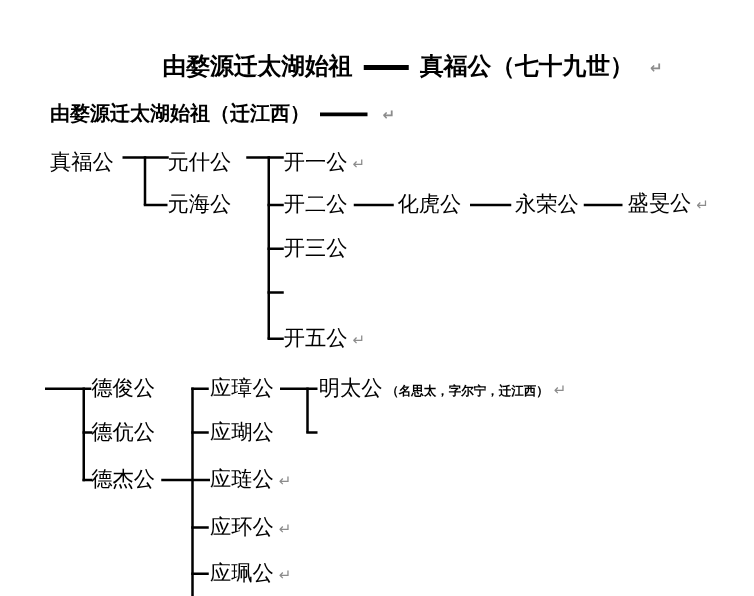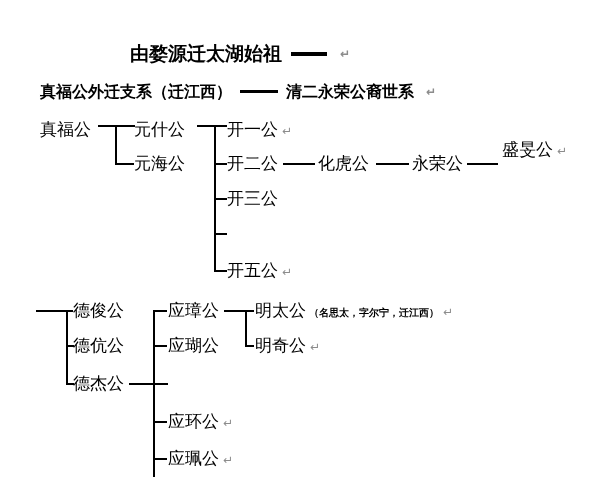--- a/index.html
+++ b/index.html
@@ -42,27 +42,27 @@
   .vl{position:absolute;width:1.5px;background:#000;}
 </style>
 </head>
 <body>
 
 <div id="canvas">
 
   <div class="title-row">
     <span>由婺源迁太湖始祖</span>
     <span class="title-dash"></span>
+    <span>真福公（七十九世）</span>
     <span class="ret">↵</span>
   </div>
 
   <div class="subtitle-row">
-    <span>真福公外迁支系（迁江西）</span>
+    <span>由婺源迁太湖始祖（迁江西）</span>
     <span class="subtitle-dash"></span>
-    <span>清二永荣公裔世系</span>
     <span class="ret">↵</span>
   </div>
 
   <div class="hl" style="left:98px;top:89px;width:37px;"></div>
   <div class="vl" style="left:115px;top:89px;height:39px;"></div>
   <div class="hl" style="left:115px;top:127px;width:19px;"></div>
   <div class="hl" style="left:197px;top:89px;width:30px;"></div>
   <div class="vl" style="left:214px;top:89px;height:146px;"></div>
   <div class="hl" style="left:214px;top:127px;width:13px;"></div>
   <div class="hl" style="left:214px;top:162px;width:13px;"></div>
@@ -88,32 +88,32 @@
   <div class="hl" style="left:245px;top:309px;width:9px;"></div>
 
   <div class="lbl" style="left:40px;top:85px;">真福公</div>
   <div class="lbl" style="left:134px;top:85px;">元什公</div>
   <div class="lbl" style="left:134px;top:119px;">元海公</div>
 
   <div class="lbl" style="left:227px;top:85px;"><span>开一公</span><span class="ret">↵</span></div>
   <div class="lbl" style="left:227px;top:119px;">开二公</div>
   <div class="lbl" style="left:318px;top:119px;text-align:right;">化虎公</div>
   <div class="lbl" style="left:412px;top:119px;">永荣公</div>
-  <div class="lbl" style="left:502px;top:105px;"><span>盛旻公</span><span class="ret">↵</span></div>
+  <div class="lbl" style="left:502px;top:118px;"><span>盛旻公</span><span class="ret">↵</span></div>
   <div class="lbl" style="left:227px;top:154px;">开三公</div>
   <div class="lbl" style="left:227px;top:226px;"><span>开五公</span><span class="ret">↵</span></div>
 
   <div class="lbl" style="left:73px;top:266px;">德俊公</div>
   <div class="lbl" style="left:73px;top:301px;">德伉公</div>
   <div class="lbl" style="left:73px;top:339px;">德杰公</div>
 
   <div class="lbl" style="left:168px;top:266px;">应璋公</div>
   <div class="lbl" style="left:168px;top:301px;">应瑚公</div>
+  <div class="lbl" style="left:168px;top:339px;"><span>应琏公</span><span class="ret">↵</span></div>
   <div class="lbl" style="left:168px;top:377px;"><span>应环公</span><span class="ret">↵</span></div>
   <div class="lbl" style="left:168px;top:414px;"><span>应珮公</span><span class="ret">↵</span></div>
   <div class="lbl" style="left:168px;top:451px;">应珠公</div>
 
   <div class="lbl" style="left:255px;top:266px;"><span>明太公</span><span class="note">（名思太，字尔宁，迁江西）</span><span class="ret">↵</span></div>
-  <div class="lbl" style="left:255px;top:301px;"><span>明奇公</span><span class="ret">↵</span></div>
 
   <div class="ret-abs" style="left:558px;top:450px;">↵</div>
 
 </div>
 
 </body></html>

